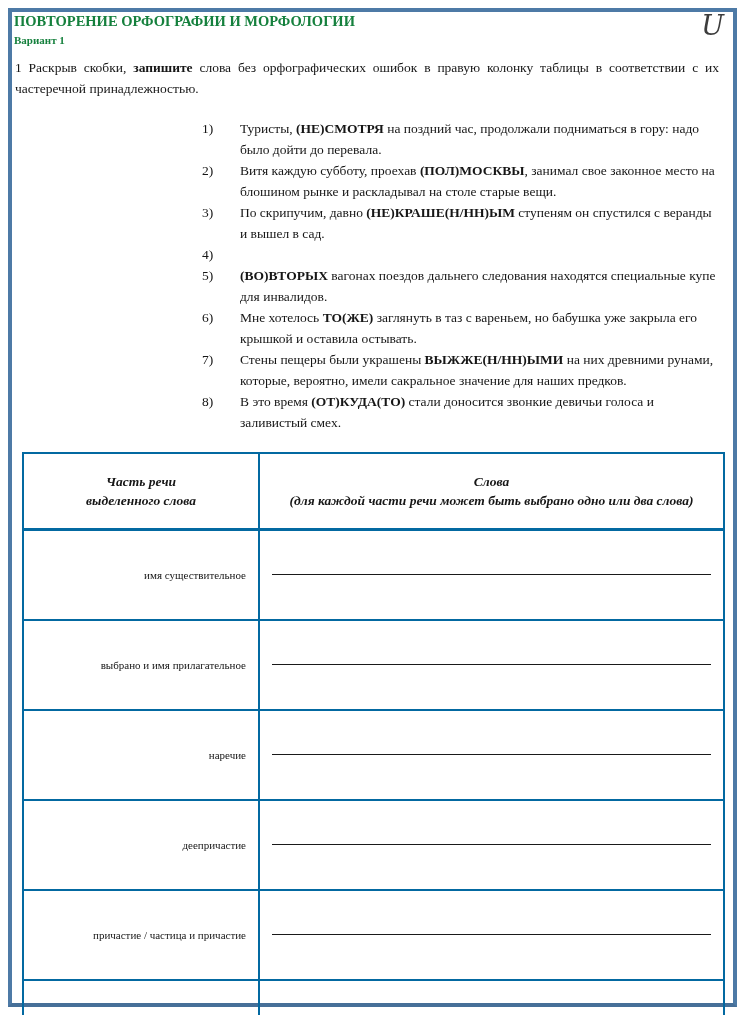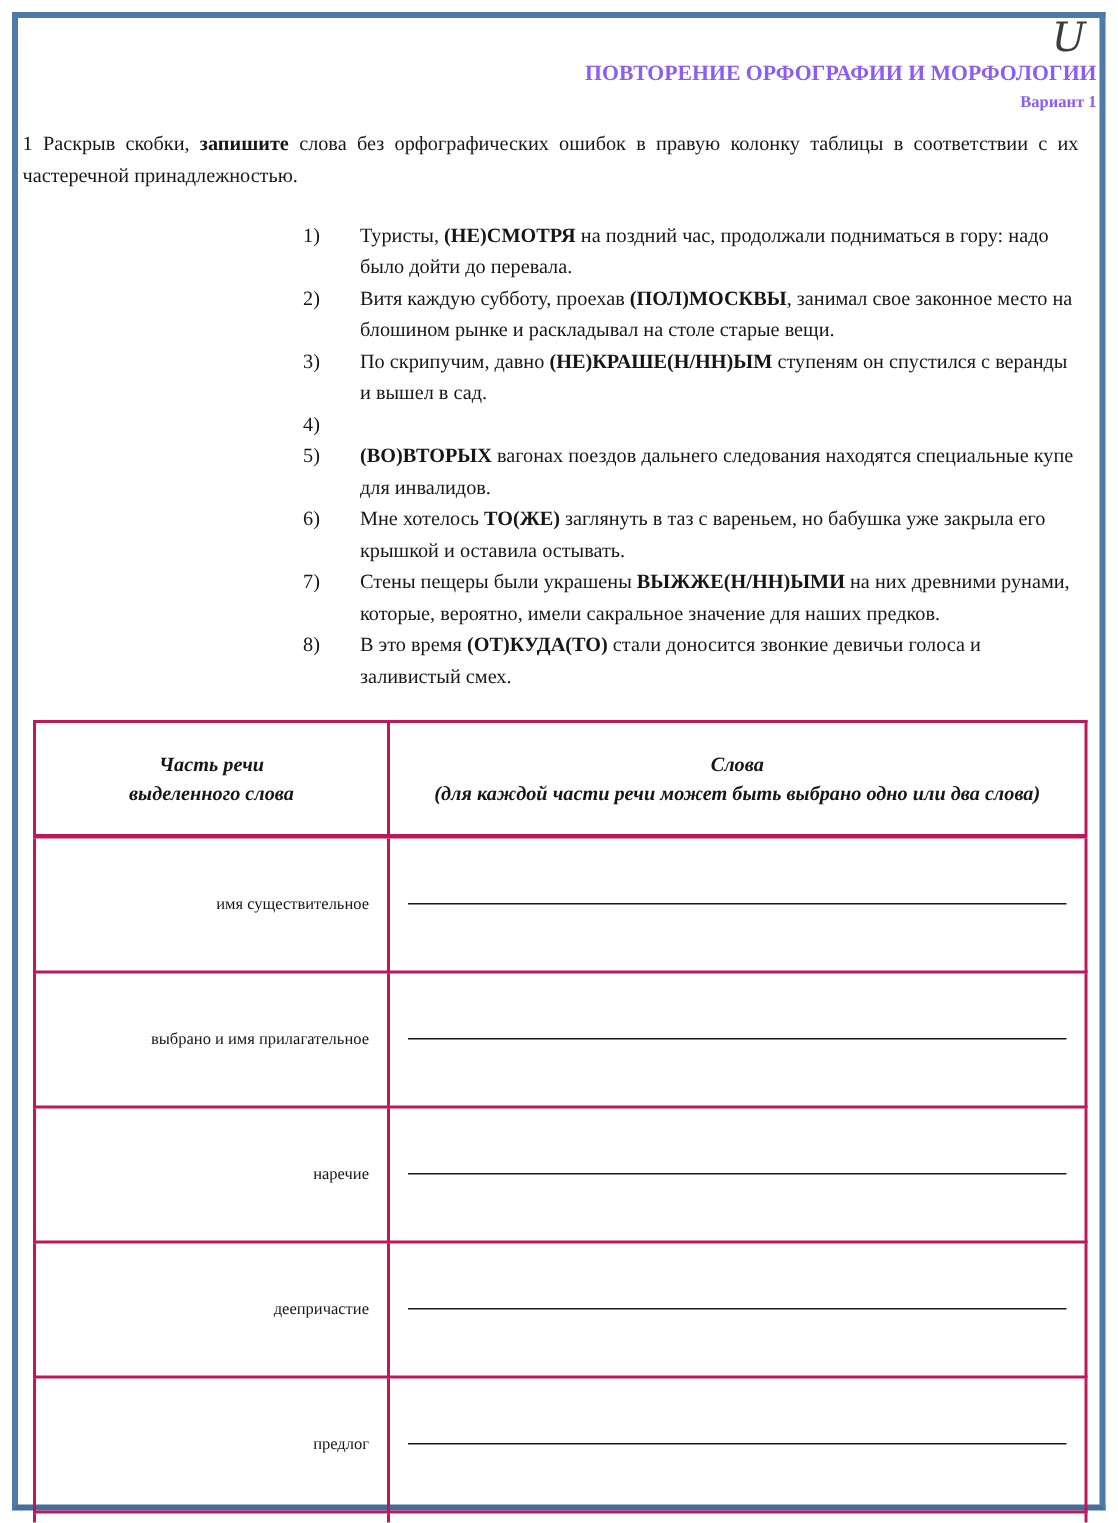--- a/index.html
+++ b/index.html
@@ -17,42 +17,42 @@
   }
   .content{
     position:absolute;left:14px;top:12px;width:717px;
   }
   .logo{
     position:absolute;top:10px;right:22px;
     font-style:italic;font-size:27px;color:#3c3c3c;
     font-family:"DejaVu Serif","Liberation Serif",serif;
     letter-spacing:-1px;
   }
-  .titles{margin-top:28px;text-align:right;color:#8b5cf6;}
+  .titles{text-align:left;color:#15803d;}
   .title-main{font-weight:bold;font-size:14.5px;line-height:19px;}
   .title-sub{font-weight:bold;font-size:13.5px;line-height:19px;}
   .title-variant{font-weight:bold;font-size:11px;line-height:19px;}
   .instruction{
     margin:7px 12px 0 1px;
     font-size:13.5px;line-height:21px;
     text-align:justify;text-align-last:left;
   }
   .b{font-weight:bold;}
   .sentences{margin-top:19px;}
   .li{display:flex;font-size:13.5px;line-height:21px;}
   .num{flex:0 0 28px;margin-left:188px;text-align:left;}
   .txt{flex:1;margin-left:10px;max-width:480px;}
   table.answers{
     margin:19px 0 0 8px;
     width:701px;
     border-collapse:collapse;
     table-layout:fixed;
   }
   table.answers td,table.answers th{
-    border:2px solid #be185d;
+    border:2px solid #0369a1;
     padding:12px;
     vertical-align:middle;
   }
   th.hdr{
     font-weight:bold;font-style:italic;font-size:13.5px;line-height:19px;
     height:50px;text-align:center;
     border-bottom-width:3px !important;
   }
   col.c1{width:236px;}
   col.c2{width:465px;}
@@ -154,20 +154,27 @@
           </td>
         </tr>
         <tr>
           <td class="label-cell">деепричастие</td>
           <td class="answer-cell">
             <div class="half top"></div>
             <div class="half"></div>
           </td>
         </tr>
         <tr>
+          <td class="label-cell">причастие / частица и причастие</td>
+          <td class="answer-cell">
+            <div class="half top"></div>
+            <div class="half"></div>
+          </td>
+        </tr>
+        <tr>
           <td class="label-cell">предлог</td>
           <td class="answer-cell">
             <div class="half top"></div>
             <div class="half"></div>
           </td>
         </tr>
         <tr>
           <td class="label-cell">союз</td>
           <td class="answer-cell">
             <div class="half top"></div>

